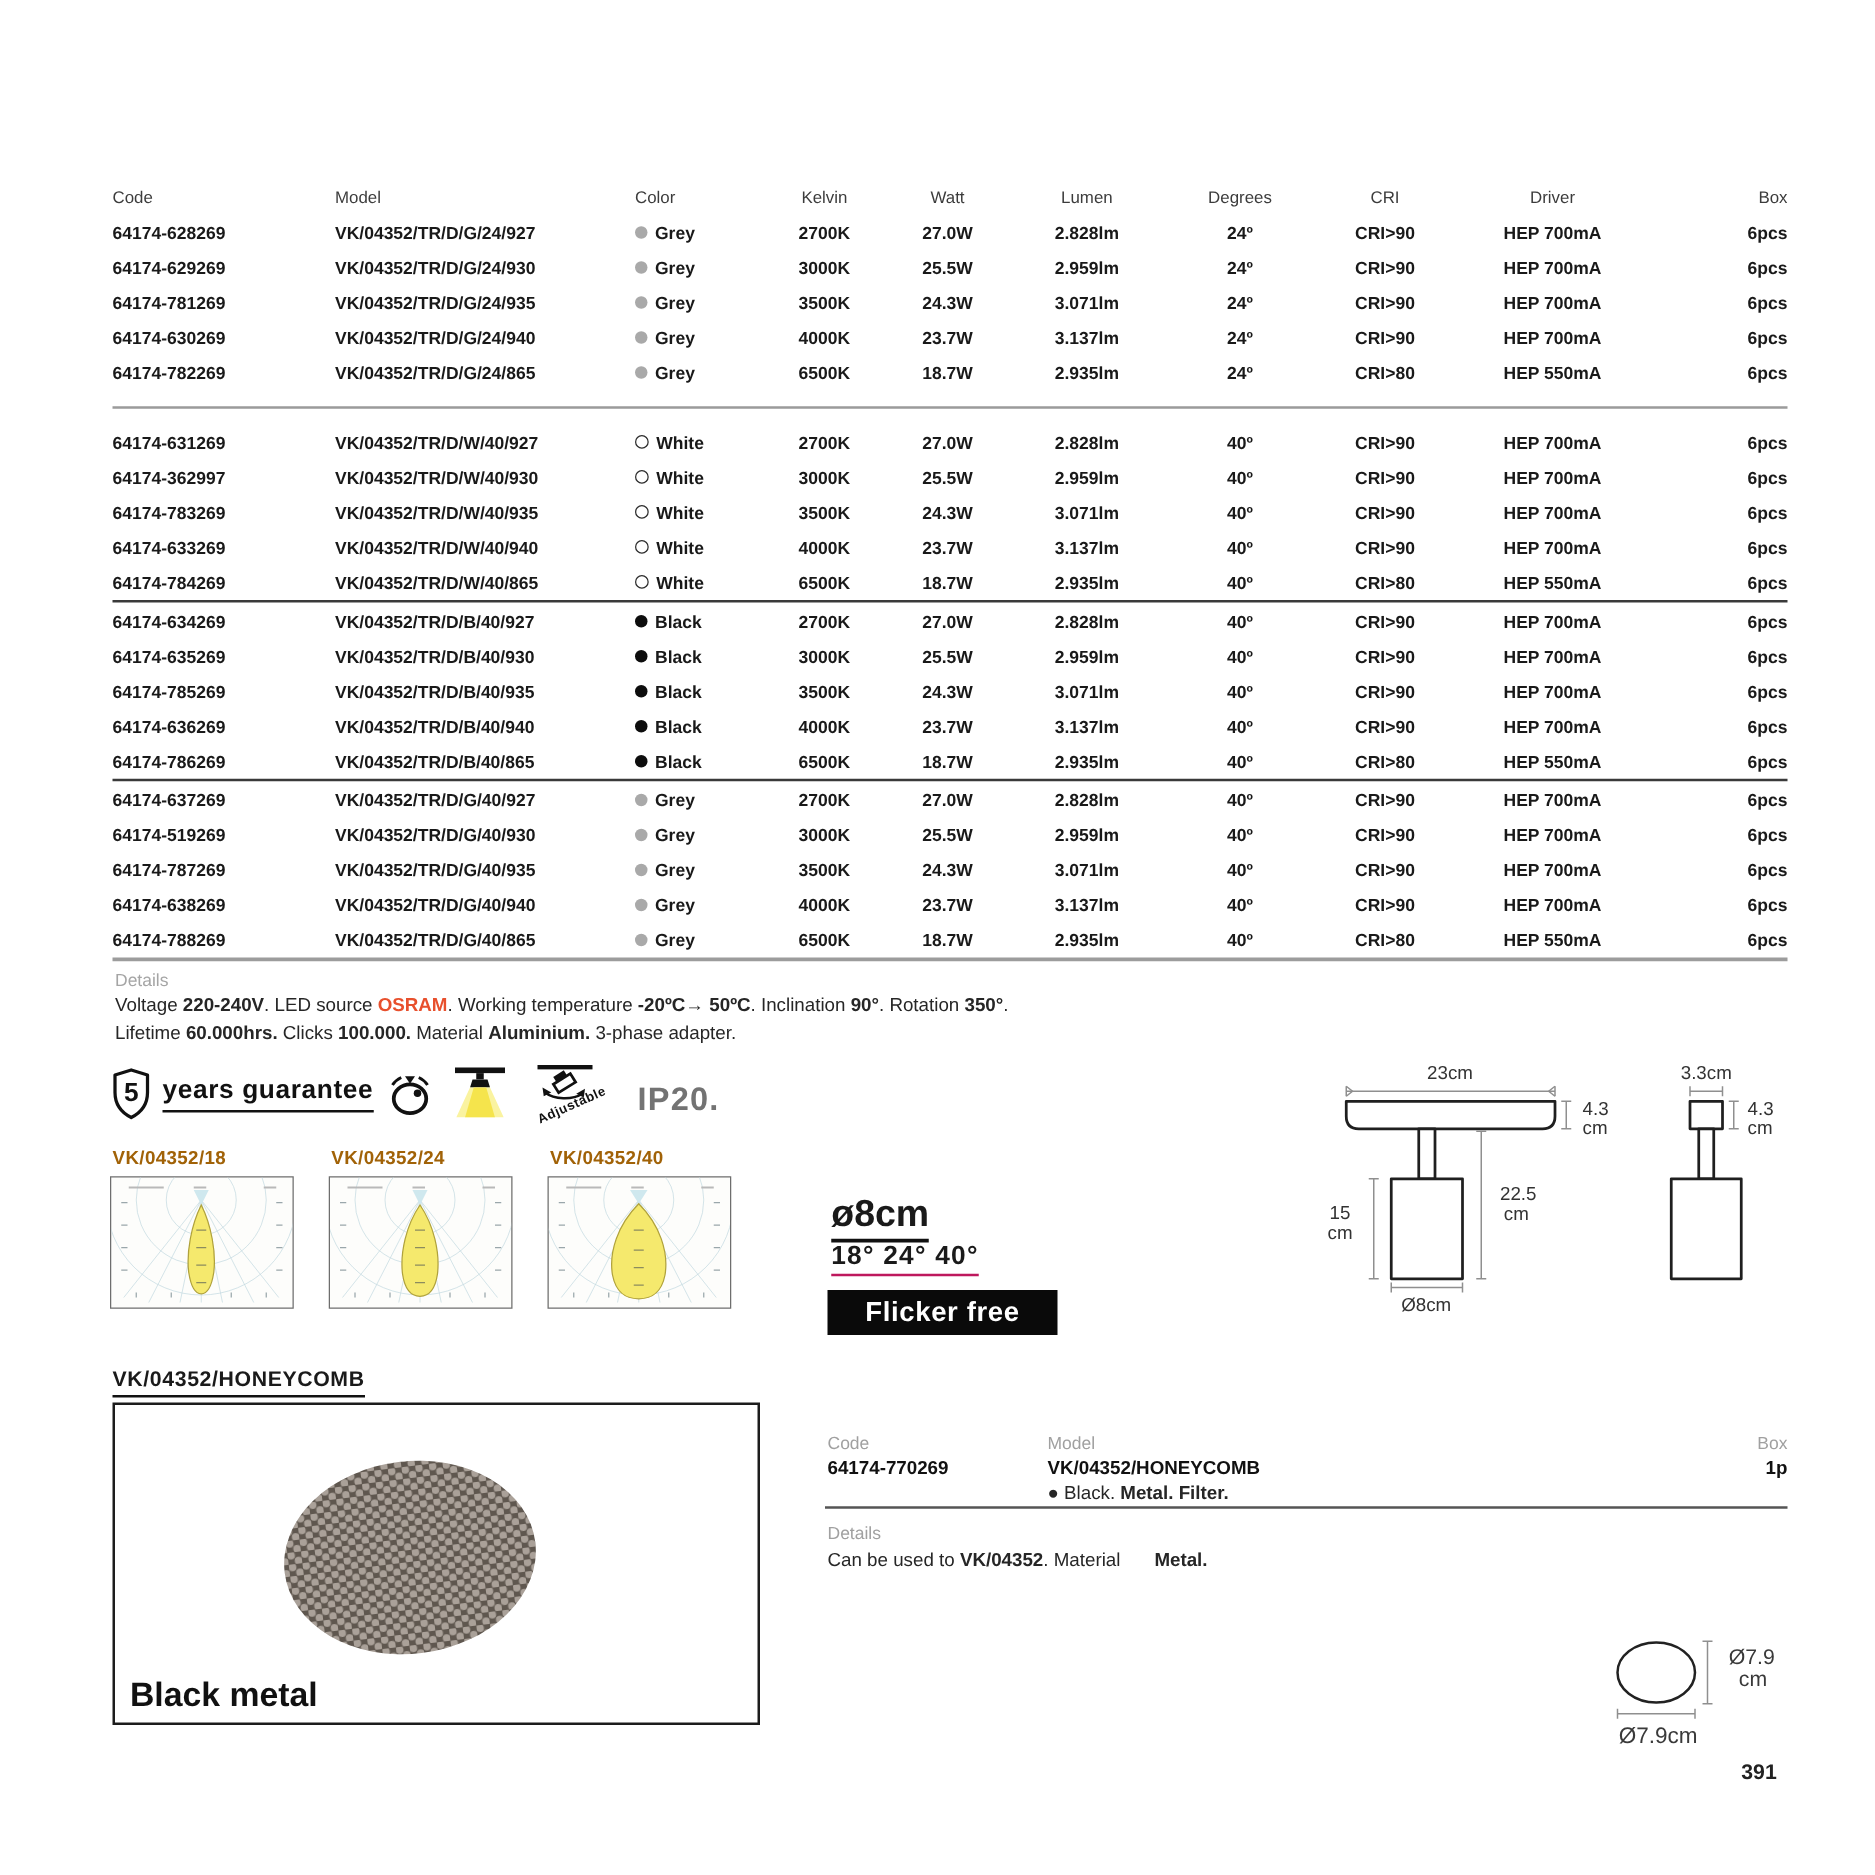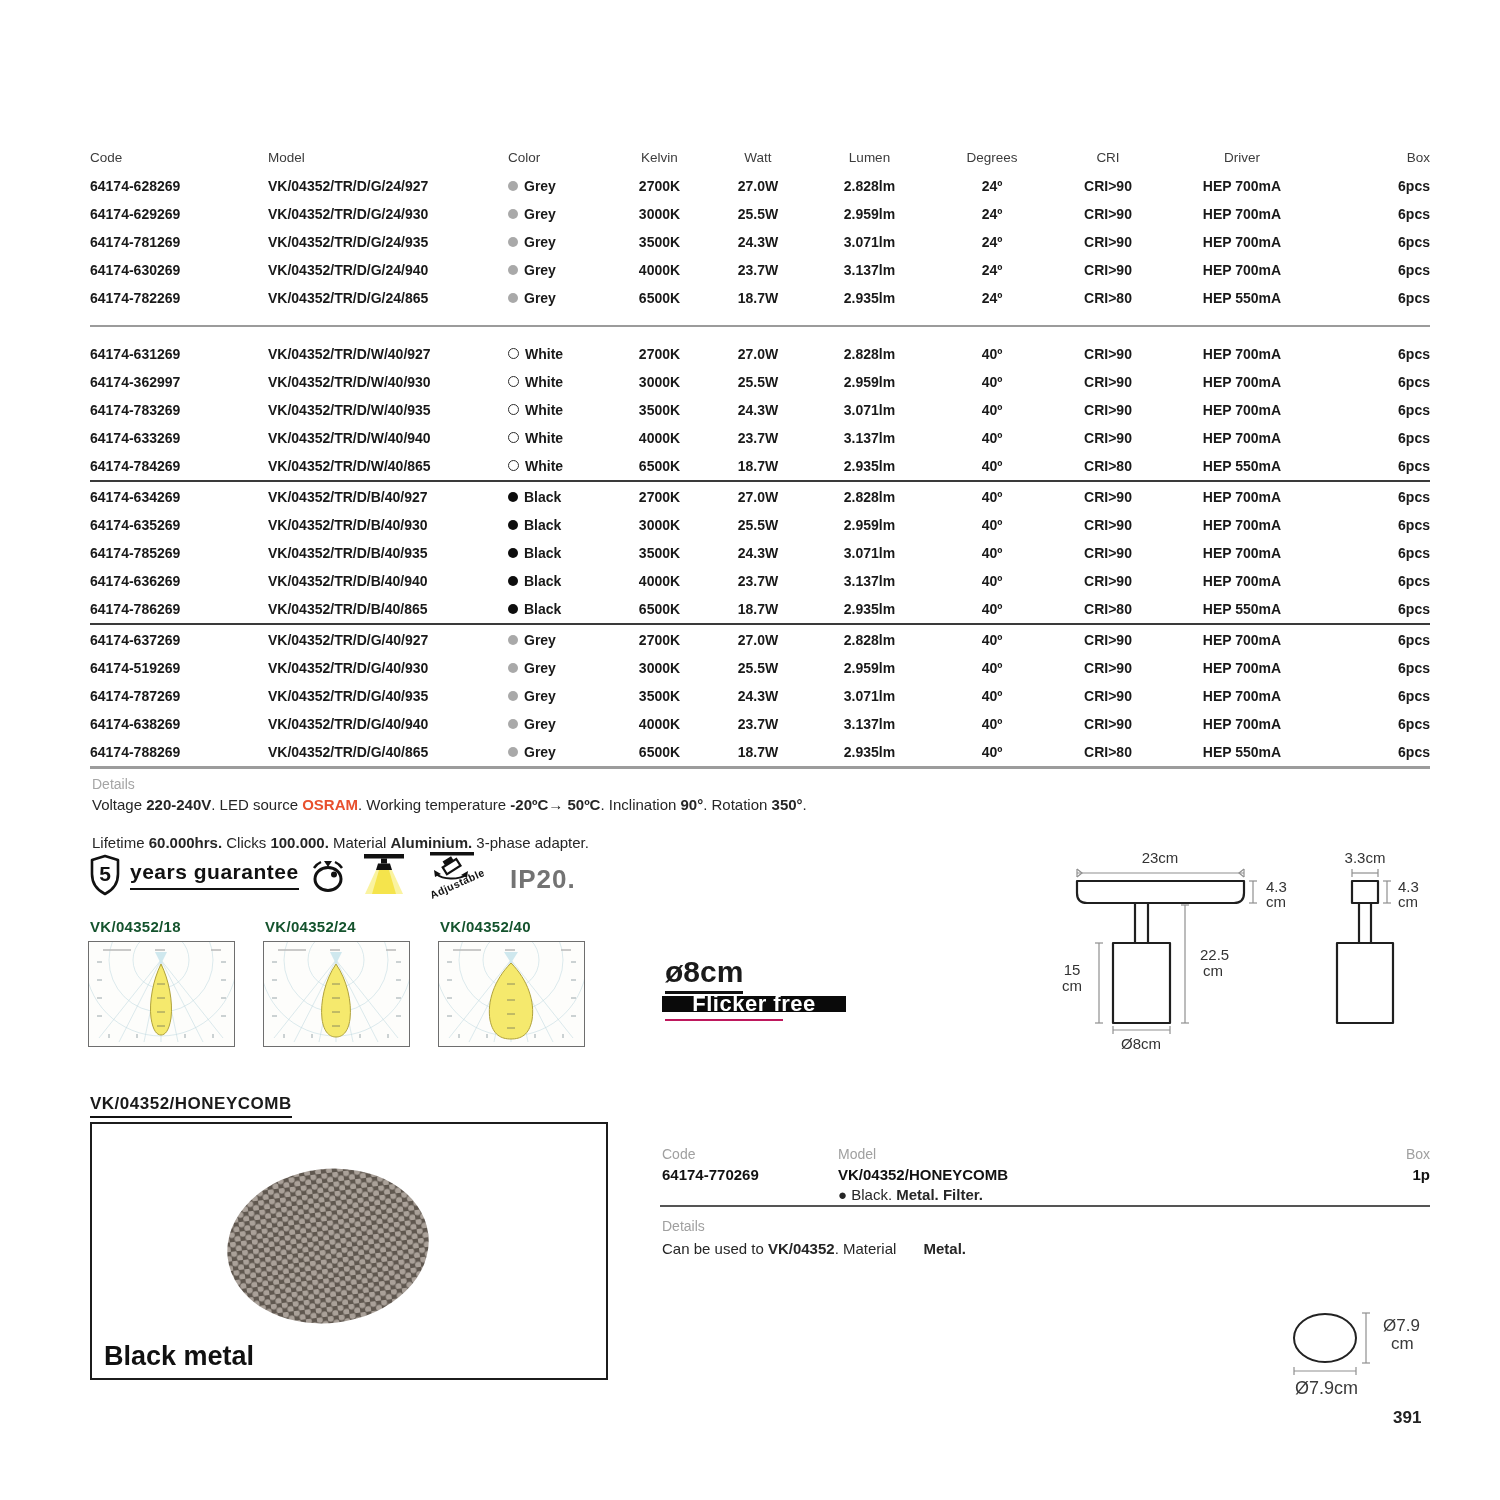--- a/index.html
+++ b/index.html
@@ -26,36 +26,36 @@
   .dot-black{background:#0d0d0d;}
   .tgroup{margin:0;}
   .tsep{width:100%;}
   .sep-grey{height:1.5px;background:#9b9b9b;margin:13px 0;}
   .sep-dark{height:2px;background:#3a3a3a;margin:0 0 1px 0;}
   .thickline{left:90px;top:766px;width:1340px;height:3px;background:#9c9c9c;}
 
   
   .details-label{left:92px;top:776px;font-size:14px;color:#a5a5a5;}
   .details-line1{left:92px;top:796px;font-size:15px;color:#262626;}
-  .details-line2{left:92px;top:818px;font-size:15px;color:#262626;margin-top:16px;}
+  .details-line2{left:92px;top:818px;font-size:15px;color:#262626;}
 
   
   .guarantee{left:88px;top:854px;display:flex;align-items:flex-start;gap:8px;}
   .gtext{font-size:21px;font-weight:700;color:#111;border-bottom:2.5px solid #111;
          padding-bottom:4px;letter-spacing:.5px;margin-top:6px;}
   .ip{left:510px;top:864px;font-size:26px;font-weight:700;color:#737373;letter-spacing:1px;}
 
   
-  .diag-label{font-size:15px;font-weight:700;color:#14532d;letter-spacing:.3px;}
+  .diag-label{font-size:15px;font-weight:700;color:#a16207;letter-spacing:.3px;}
   .diagbox{border:1.5px solid #6e6e6e;background:#fdfdfb;}
 
   
   .d8{left:665px;top:955px;font-size:30px;font-weight:700;border-bottom:3px solid #111;padding-bottom:2px;}
   .angles{left:665px;top:993px;font-size:21px;font-weight:600;border-bottom:2px solid #be185d;padding-bottom:2px;letter-spacing:1px;}
-  .flicker{left:662px;top:996px;width:184px;height:16px;background:#0a0a0a;color:#fff;
+  .flicker{left:662px;top:1032px;width:184px;height:36px;background:#0a0a0a;color:#fff;
            font-size:22px;font-weight:700;display:flex;align-items:center;justify-content:center;letter-spacing:.5px;}
 
   
   .dimtext{font-size:15px;font-weight:500;fill:#333;font-family:"Liberation Sans",sans-serif;}
   .dimline{stroke:#8f8f8f;stroke-width:1.2;}
   .outline{fill:#fff;stroke:#1f1f1f;stroke-width:2.2;stroke-linejoin:round;}
 
   
   .hc-title{left:90px;top:1094px;font-size:17px;font-weight:700;letter-spacing:.5px;
             border-bottom:2px solid #111;padding-bottom:2px;}

